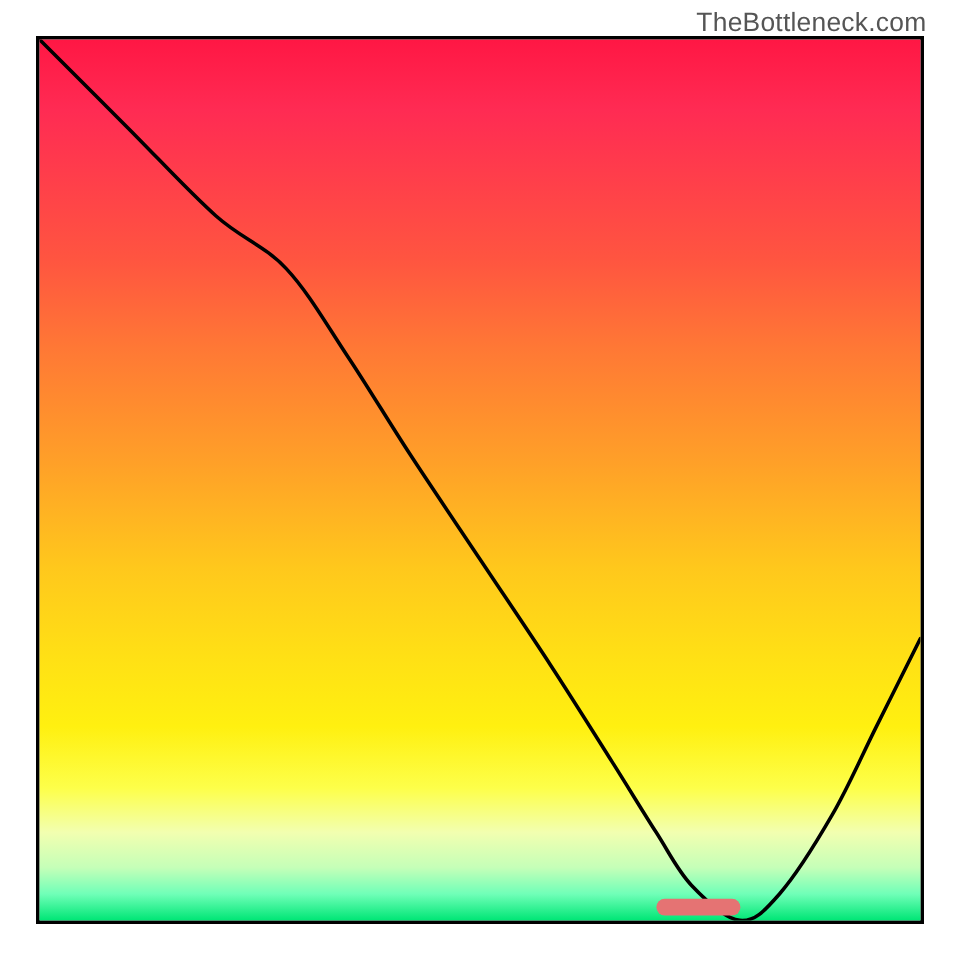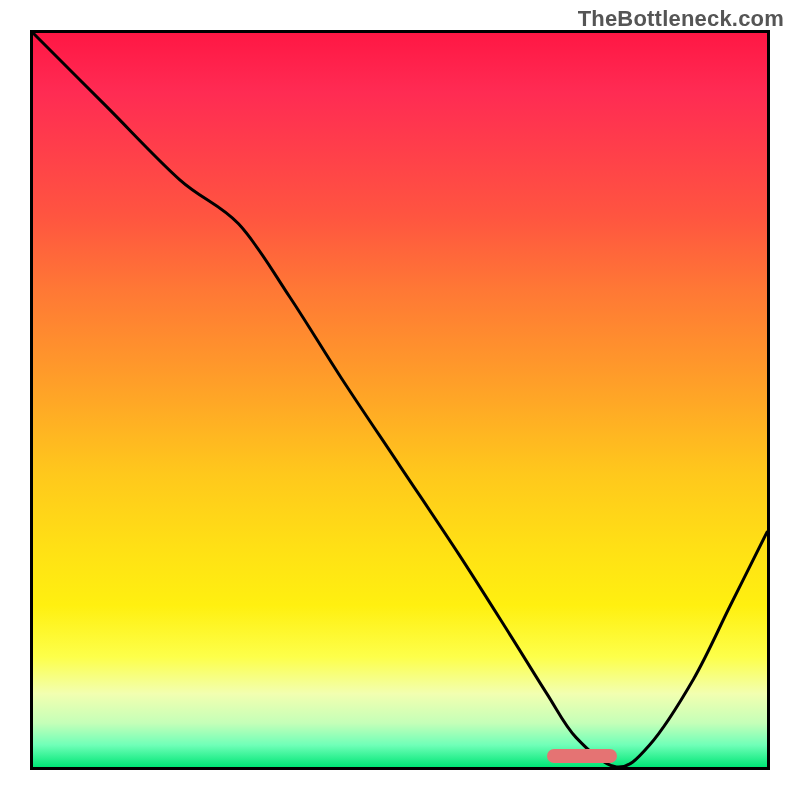--- a/index.html
+++ b/index.html
@@ -58,23 +58,23 @@
   }
   .marker {
     position: absolute;
     height: 14px;
     border-radius: 7px;
     background: #e57373;
   }
   .watermark {
     position: absolute;
     top: 6px;
-    right: 16px;
+    right: 28px;
     font-size: 22px;
-    font-weight: bold;
+    font-weight: normal;
     color: #555555;
     letter-spacing: 0.2px;
   }
 </style>
 </head>
 <body>
 
 <div class="chart-container">
 
   <div class="watermark">TheBottleneck.com</div>

